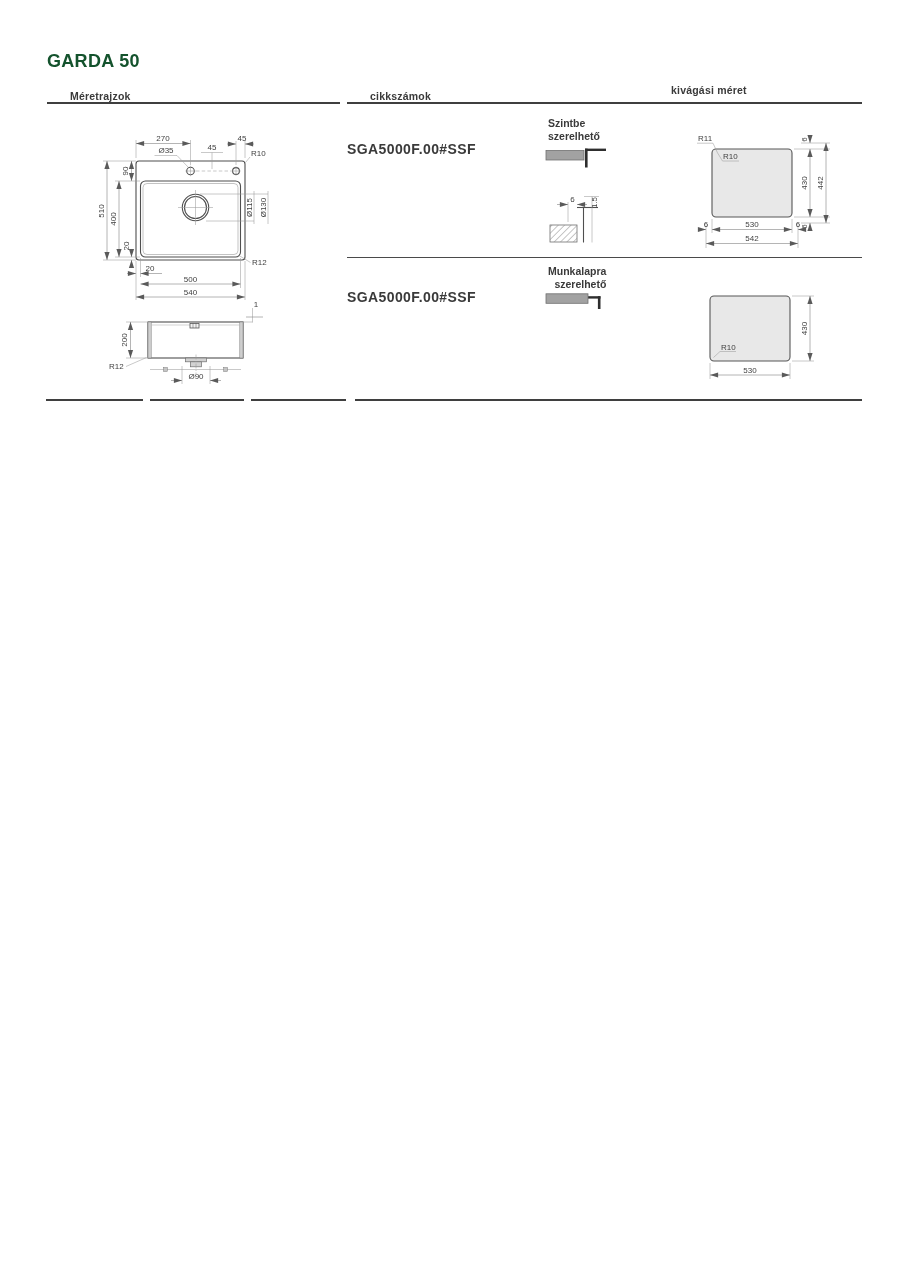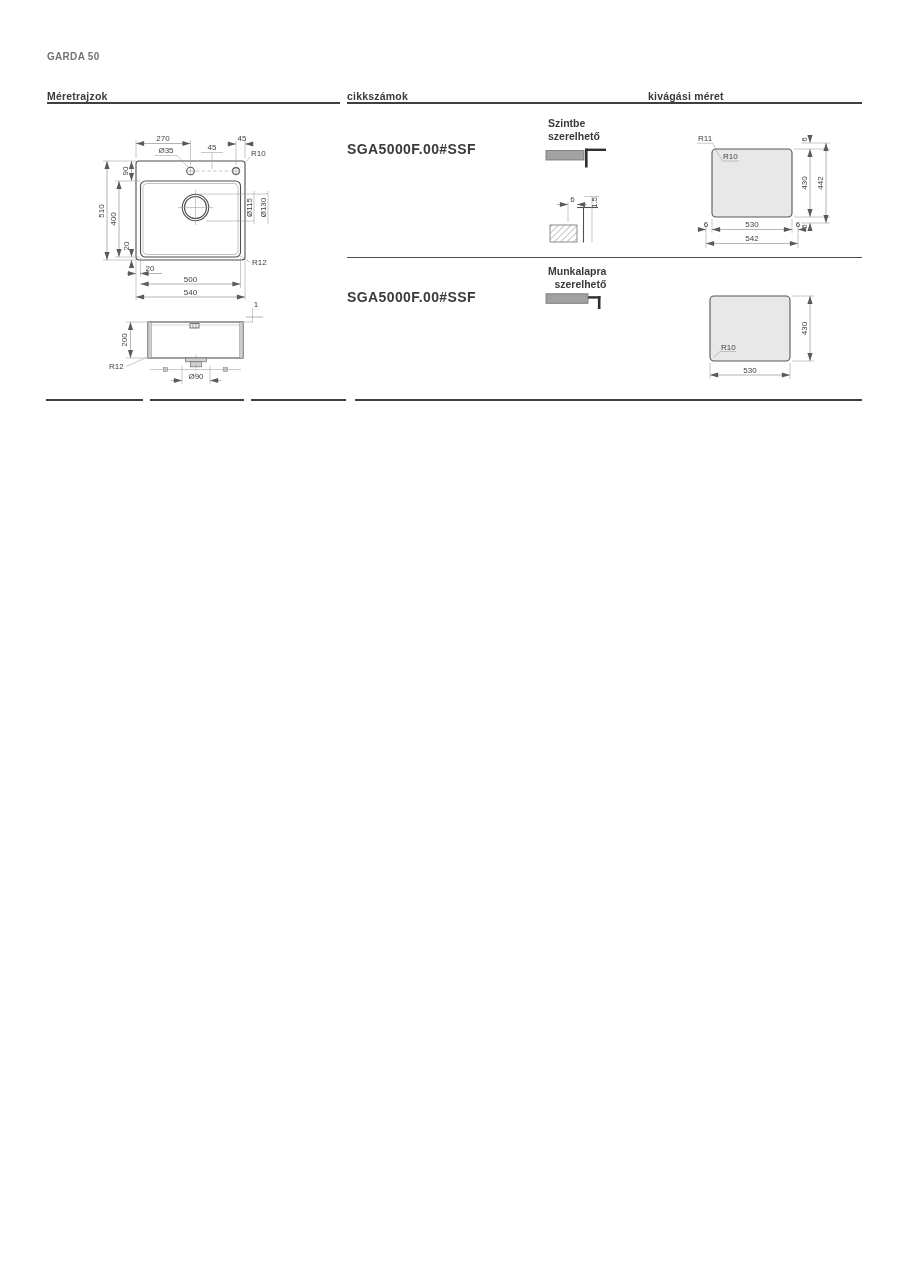--- a/index.html
+++ b/index.html
@@ -1,38 +1,38 @@
 <!DOCTYPE html>
 <html><head>
 <meta charset="utf-8">
 <style>
   html,body{margin:0;padding:0;background:#fff;}
   body{width:905px;height:1280px;position:relative;font-family:"Liberation Sans",sans-serif;color:#3a3a3a;}
   .abs{position:absolute;}
-  .title{font-size:10px;font-weight:bold;letter-spacing:.3px;color:#737373;}
-  .colhead{font-size:10.5px;font-weight:bold;letter-spacing:.2px;color:#3a3a3a;}
+  .title{font-size:18px;font-weight:bold;letter-spacing:.3px;color:#14532d;}
+  .colhead{font-size:10.5px;font-weight:bold;letter-spacing:.2px;color:#3a3a3a;margin-left:23px;}
   .rule{height:2px;background:#3f3f3f;}
   .thinrule{height:1px;background:#4a4a4a;}
   .article{font-size:14px;font-weight:bold;letter-spacing:.4px;color:#3a3a3a;}
   .mount{font-size:10.5px;font-weight:bold;line-height:12.5px;color:#3a3a3a;}
   svg .ol{stroke:#4f4f4f;stroke-width:1.1;fill:none;}
   svg .dl{stroke:#8c8c8c;stroke-width:.65;fill:none;}
   svg .xl{stroke:#9c9c9c;stroke-width:.55;fill:none;}
   svg .dash{stroke-dasharray:3.5 2.2;}
   svg text.dt{font-family:"Liberation Sans",sans-serif;font-size:8px;fill:#3f3f3f;text-anchor:middle;}
   svg text.as{text-anchor:start;}
 </style>
 </head>
 <body>
 
 <div class="abs title" style="left:47px;top:51px;">GARDA 50</div>
 
 <div class="abs colhead" style="left:47px;top:90px;">Méretrajzok</div>
 <div class="abs colhead" style="left:347px;top:90px;text-align:right;">cikkszámok</div>
-<div class="abs colhead" style="left:648px;top:90px;">kivágási méret</div>
+<div class="abs colhead" style="left:648px;top:84px;">kivágási méret</div>
 
 <div class="abs rule" style="left:47px;top:102px;width:293px;"></div>
 <div class="abs rule" style="left:347px;top:102px;width:515px;"></div>
 
 <div class="abs thinrule" style="left:347px;top:257px;width:515px;"></div>
 
 <div class="abs rule" style="left:46px;top:399px;width:97px;"></div>
 <div class="abs rule" style="left:150px;top:399px;width:94px;"></div>
 <div class="abs rule" style="left:251px;top:399px;width:95px;"></div>
 <div class="abs rule" style="left:355px;top:399px;width:507px;"></div>

